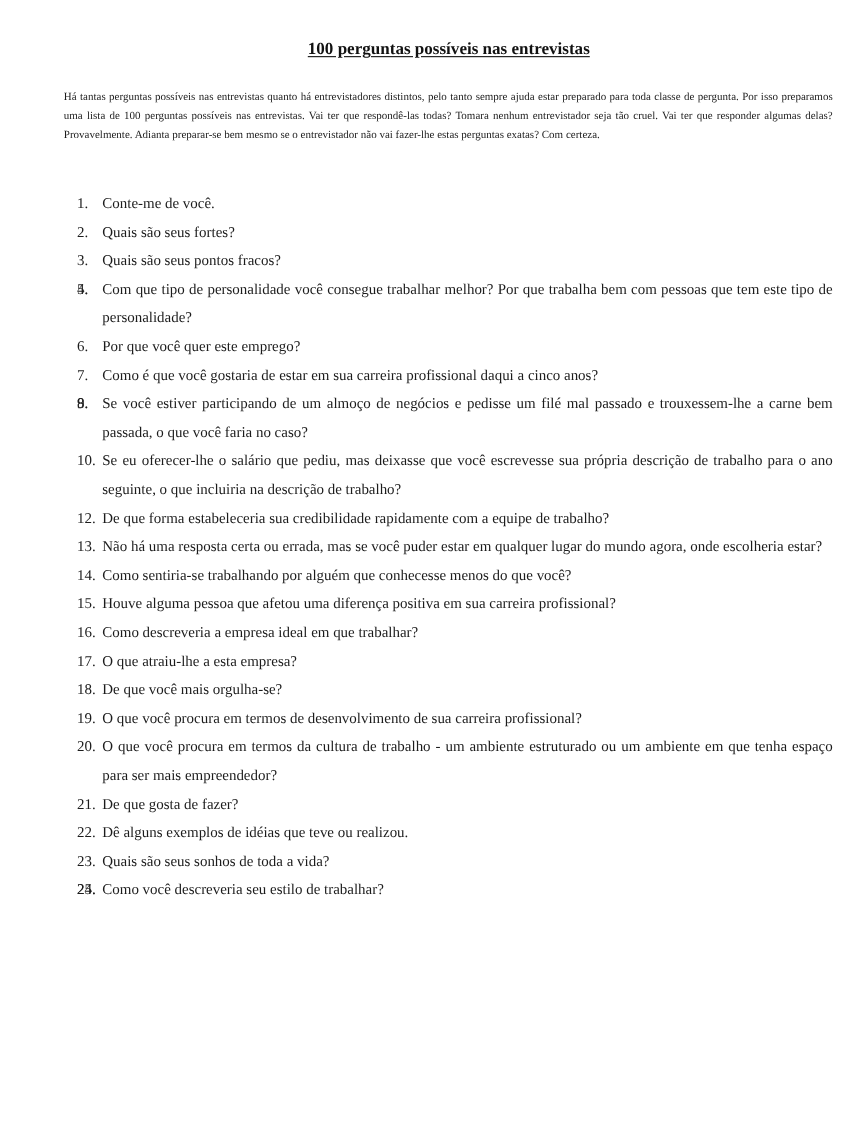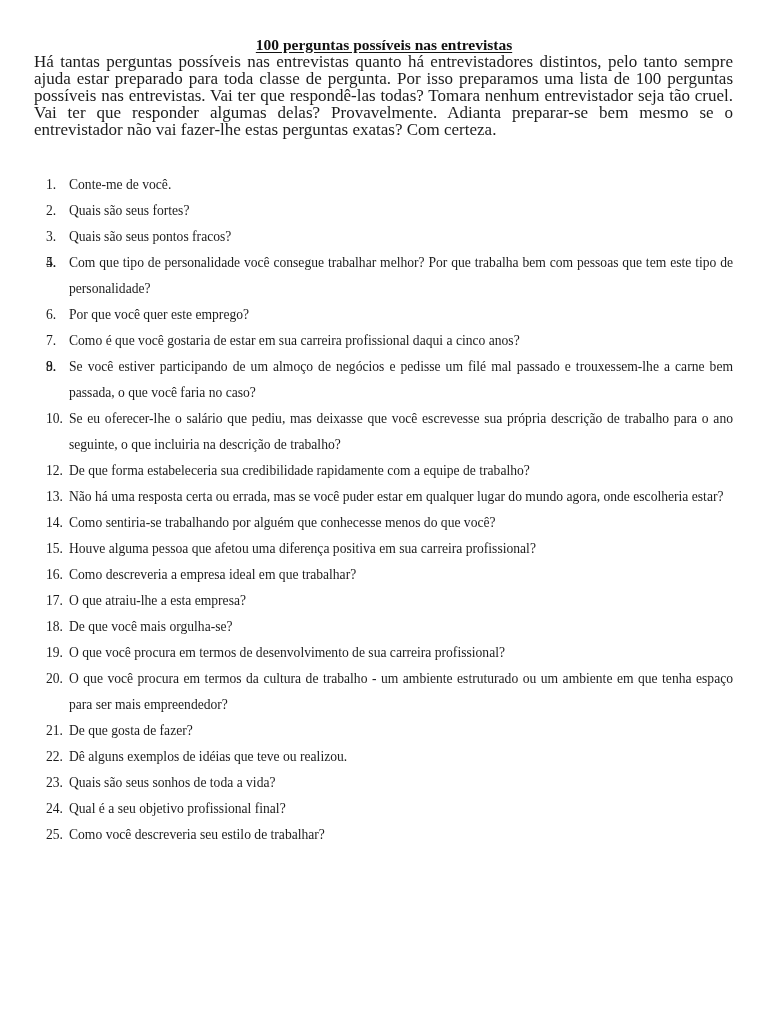--- a/index.html
+++ b/index.html
@@ -1,29 +1,29 @@
 <!DOCTYPE html>
 <html><head>
 <meta charset="utf-8">
 <style>
   html, body { margin: 0; padding: 0; background: #ffffff; }
   body {
     width: 768px; height: 1024px; overflow: hidden;
     font-family: "Liberation Serif", "DejaVu Serif", serif;
     color: #1a1a1a;
   }
-  .page { position: relative; width: 628px; height: 1024px; }
+  .page { position: relative; width: 628px; height: 1024px; margin-left: 24px; }
   .title {
     position: absolute; top: 36px; left: 0; width: 768px;
     text-align: center; font-weight: bold; font-size: 15.5px;
     text-decoration: underline; text-underline-offset: 2px; color: #111;
   }
   .intro {
-    position: absolute; top: 53px; left: 34px; width: 699px;
-    font-size: 17px; line-height: 17px; text-align: justify; margin: 0;
+    position: absolute; top: 80px; left: 34px; width: 699px;
+    font-size: 10px; line-height: 17px; text-align: justify; margin: 0;
     color: #1c1c1c;
   }
   .qlist {
     position: absolute; top: 172px; left: 0; width: 768px;
     list-style: none; margin: 0; padding: 0;
   }
   .qitem {
     position: relative; padding-left: 69px; padding-right: 35px;
     font-size: 13.6px; line-height: 26px; text-align: justify;
     color: #1c1c1c;
@@ -56,16 +56,16 @@
     <li class="qitem"><span class="qnum">14.</span><span>Como sentiria-se trabalhando por alguém que conhecesse menos do que você?</span></li>
     <li class="qitem"><span class="qnum">15.</span><span>Houve alguma pessoa que afetou uma diferença positiva em sua carreira profissional?</span></li>
     <li class="qitem"><span class="qnum">16.</span><span>Como descreveria a empresa ideal em que trabalhar?</span></li>
     <li class="qitem"><span class="qnum">17.</span><span>O que atraiu-lhe a esta empresa?</span></li>
     <li class="qitem"><span class="qnum">18.</span><span>De que você mais orgulha-se?</span></li>
     <li class="qitem"><span class="qnum">19.</span><span>O que você procura em termos de desenvolvimento de sua carreira profissional?</span></li>
     <li class="qitem"><span class="qnum">20.</span><span>O que você procura em termos da cultura de trabalho - um ambiente estruturado ou um ambiente em que tenha espaço para ser mais empreendedor?</span></li>
     <li class="qitem"><span class="qnum">21.</span><span>De que gosta de fazer?</span></li>
     <li class="qitem"><span class="qnum">22.</span><span>Dê alguns exemplos de idéias que teve ou realizou.</span></li>
     <li class="qitem"><span class="qnum">23.</span><span>Quais são seus sonhos de toda a vida?</span></li>
-    <li class="qitem"><span class="qnum">24.</span><span>Qual é a seu objetivo profissional final?</span></li>
+    <li class="qitem"><span class="qnum">24.</span></li>
     <li class="qitem"><span class="qnum">25.</span><span>Como você descreveria seu estilo de trabalhar?</span></li>
   </ol>
 </div>
 
 </body></html>

